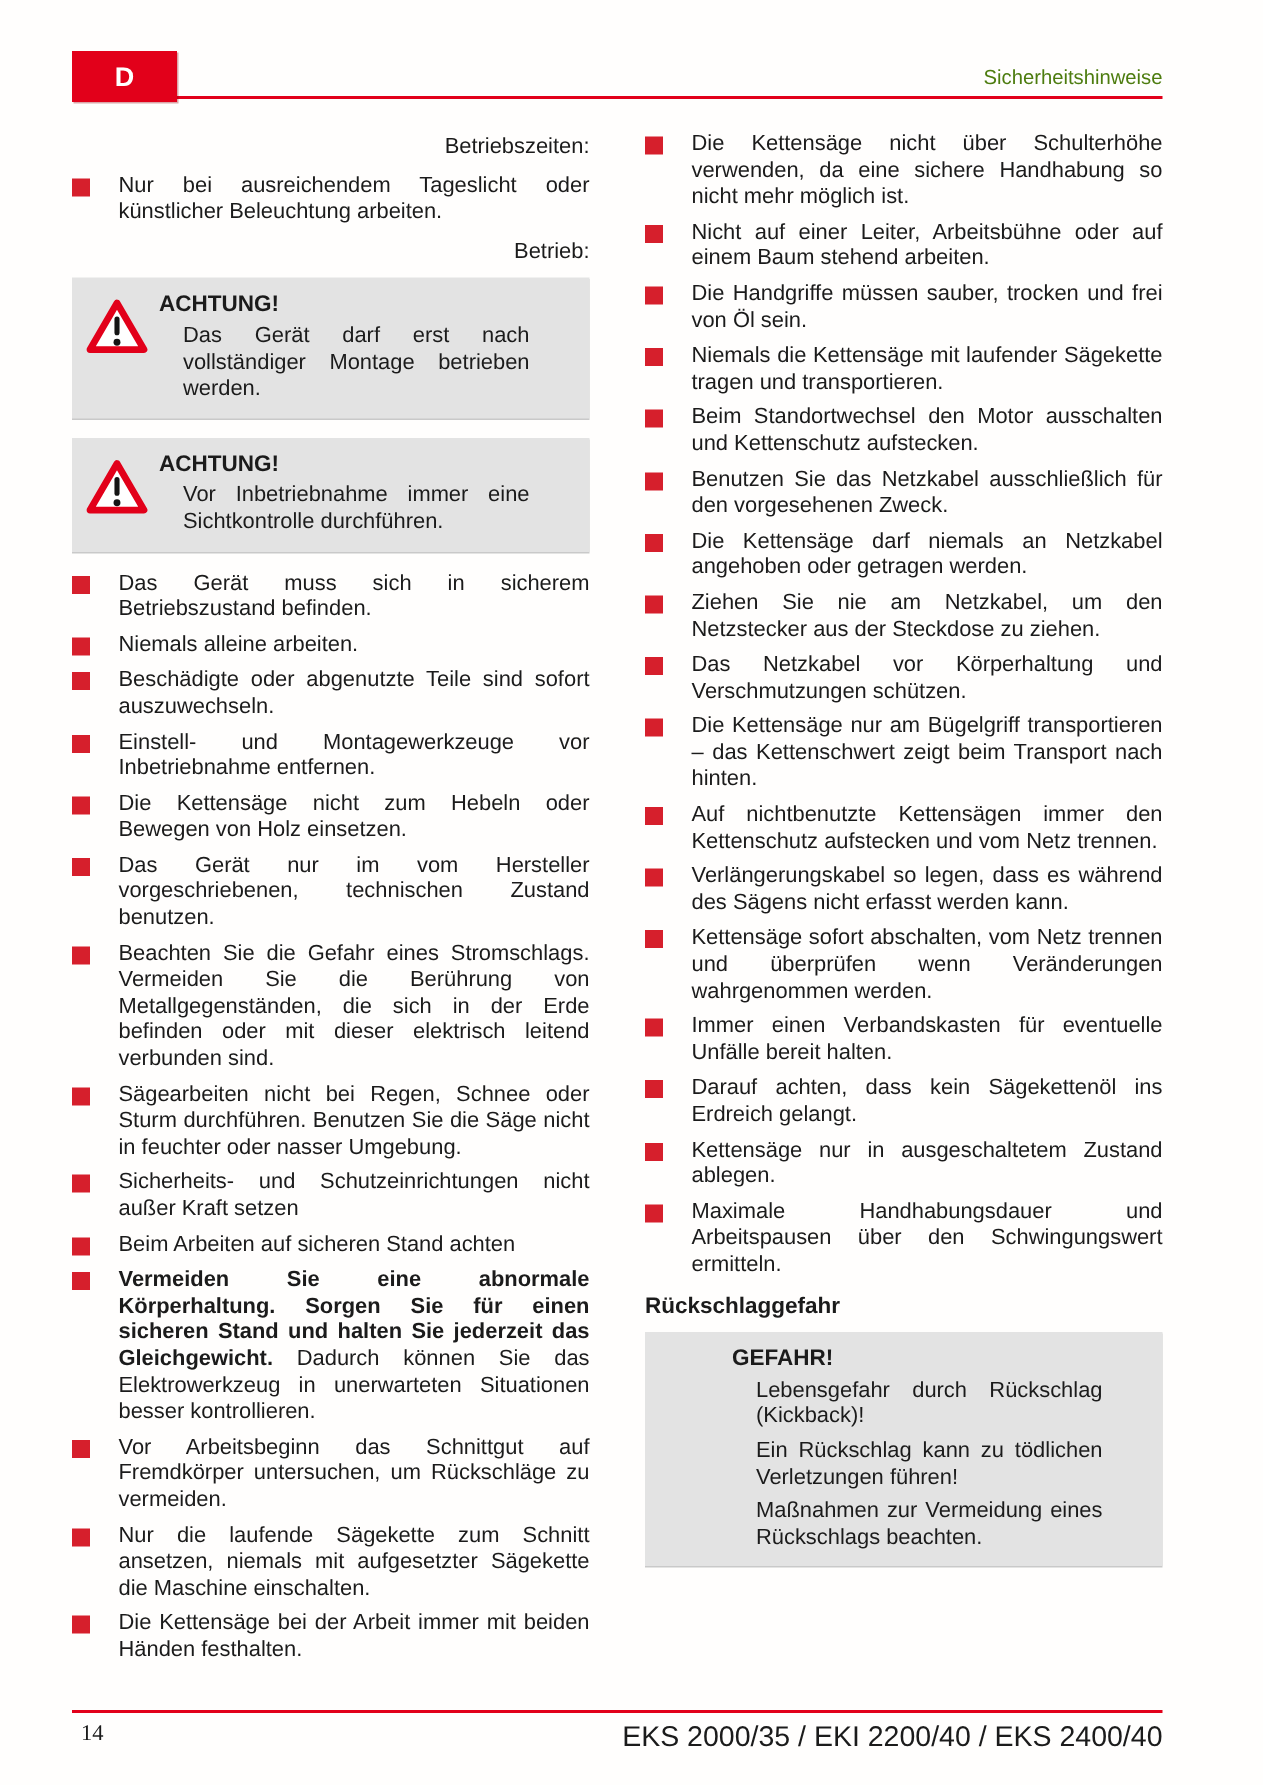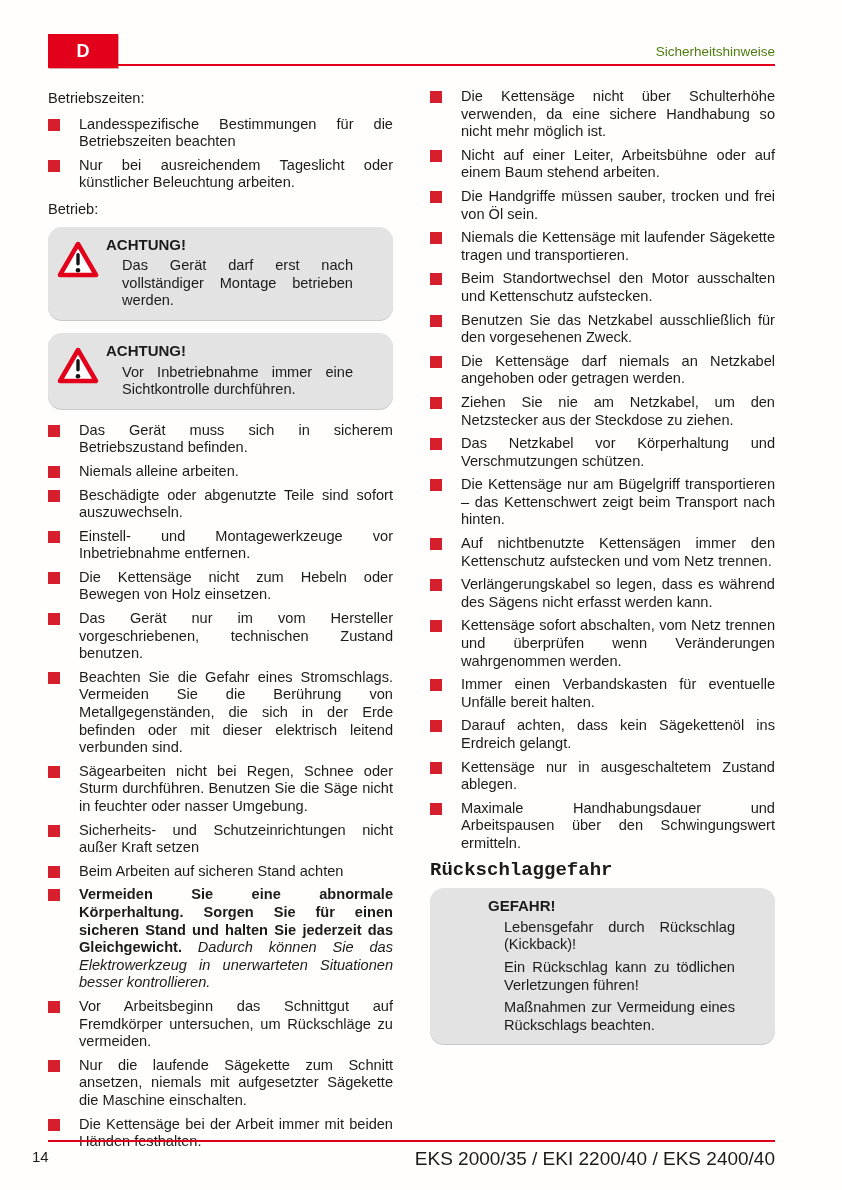--- a/index.html
+++ b/index.html
@@ -33,72 +33,67 @@
     position:absolute;right:67px;top:44px;
     font-size:13.5px;color:#4d7c0f;
   }
   
   .columns{
     position:absolute;left:48px;top:88px;width:727px;
     display:flex;gap:37px;
     font-size:14.6px;line-height:17.6px;
   }
   .col{width:345px;}
-  .para{margin:2px 0 8px;}
-  .heading{font-weight:bold;font-size:19px;margin:7px 0 9px;font-family:Liberation Mono, monospace;}
+  .para{margin:2px 0 8px;text-align:right;}
+  .heading{font-weight:bold;font-size:15px;margin:7px 0 9px;}
   .bullets{margin:0 0 9px;}
   .bullet-row{display:flex;margin:0 0 6px;}
   .bullet-sq{
     flex:0 0 12px;width:12px;height:12px;
     background:var(--bullet);
     margin:3px 19px 0 0;
   }
   .bullet-text{flex:1;text-align:justify;text-justify:inter-word;}
   .seg-bold{font-weight:bold;}
-  .seg-italic{font-style:italic;}
+  .seg-italic{}
   
   .warnbox{
     position:relative;
     background:var(--boxgray);
     margin:4px 0 13px;
     padding:9px 24px 10px 58px;
     min-height:50px;
     box-shadow:0 1px 0 #c9c9c9;
-    border-radius:14px;
   }
   .warn-icon{position:absolute;left:8px;top:13px;width:44px;height:40px;}
   .warn-title{font-weight:bold;font-size:15px;margin:0 0 4px;}
   .warn-line{text-align:justify;margin:0 16px 5px;}
   .warn-line:last-child{margin-bottom:0;}
   .tri-stroke{fill:#ffffff;stroke:var(--red);stroke-width:4.5;stroke-linejoin:round;}
   .tri-mark{fill:#141414;}
   
   .footer-line{
     position:absolute;left:48px;right:67px;top:1140px;height:2px;
     background:var(--red);
   }
-  .footer-page{position:absolute;left:32px;top:1148px;font-size:15px;}
+  .footer-page{position:absolute;left:54px;top:1148px;font-size:15px;font-family:Liberation Serif, serif;}
   .footer-models{position:absolute;right:67px;top:1148px;font-size:19px;}
 </style>
 </head>
 <body>
 
 <div class="page">
   <div class="header-line"></div>
   <div class="d-badge">D</div>
   <div class="header-title">Sicherheitshinweise</div>
 
   <div class="columns" id="columns">
       <div class="col">
         <div class="para">Betriebszeiten:</div>
         <div class="bullets">
-          <div class="bullet-row">
-            <span class="bullet-sq"></span>
-            <span class="bullet-text">Landesspezifische Bestimmungen für die Betriebszeiten beachten</span>
-          </div>
           <div class="bullet-row">
             <span class="bullet-sq"></span>
             <span class="bullet-text">Nur bei ausreichendem Tageslicht oder künstlicher Beleuchtung arbeiten.</span>
           </div>
         </div>
         <div class="para">Betrieb:</div>
         <div class="warnbox">
           <span class="warn-icon"><svg viewBox="0 0 44 40" width="44" height="40">
               <path class="tri-stroke" d="M22 4 L40 35 L4 35 Z"></path>
               <rect class="tri-mark" x="20.3" y="13" width="3.4" height="12.5" rx="1.7"></rect>

